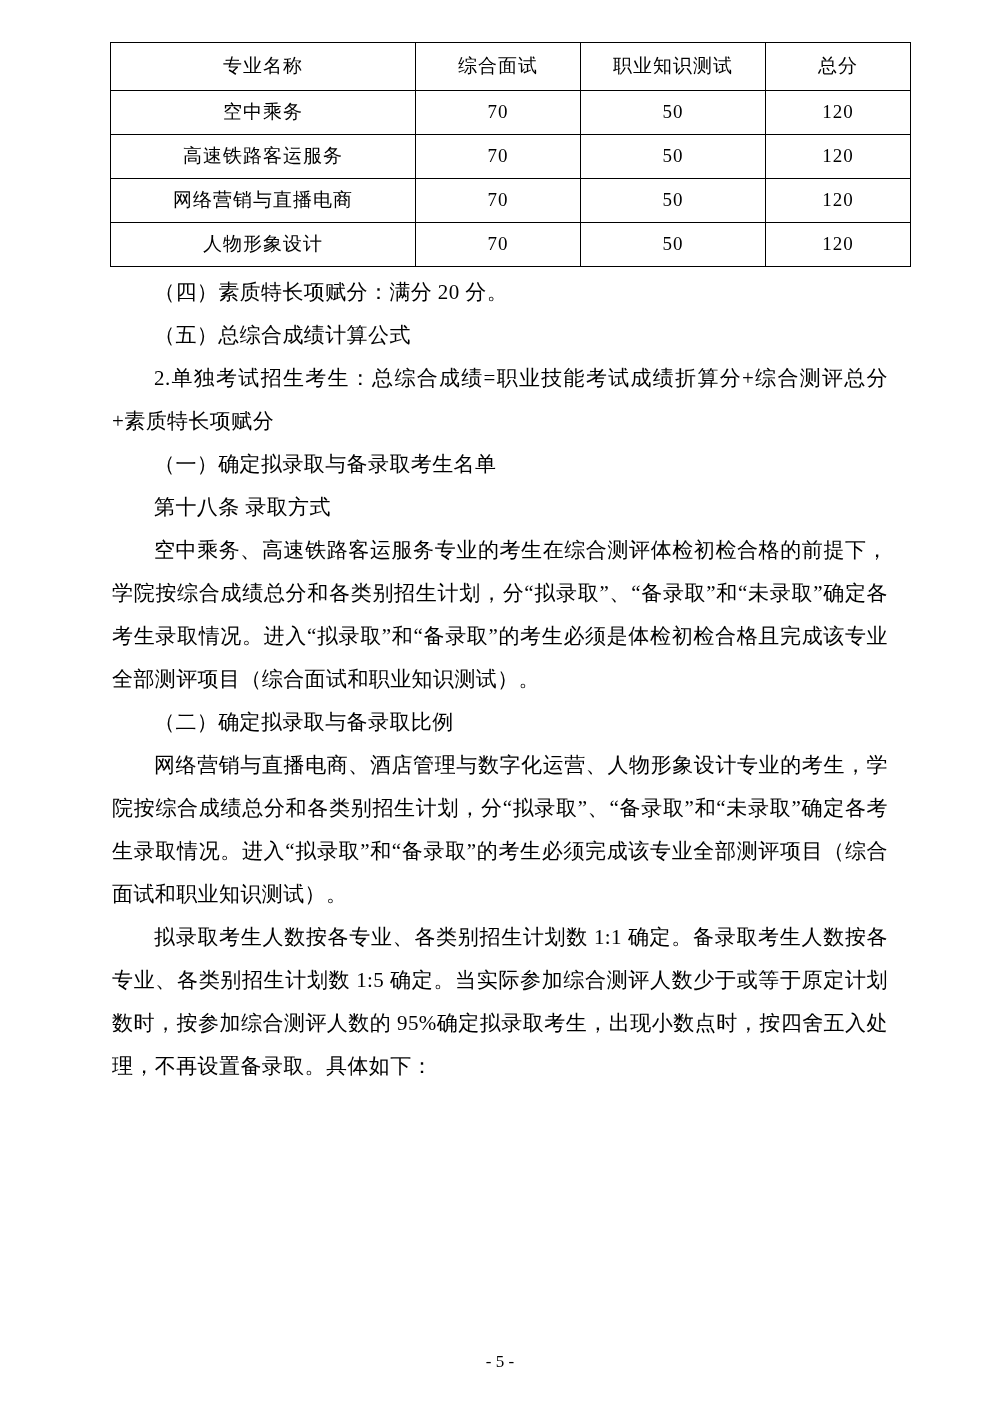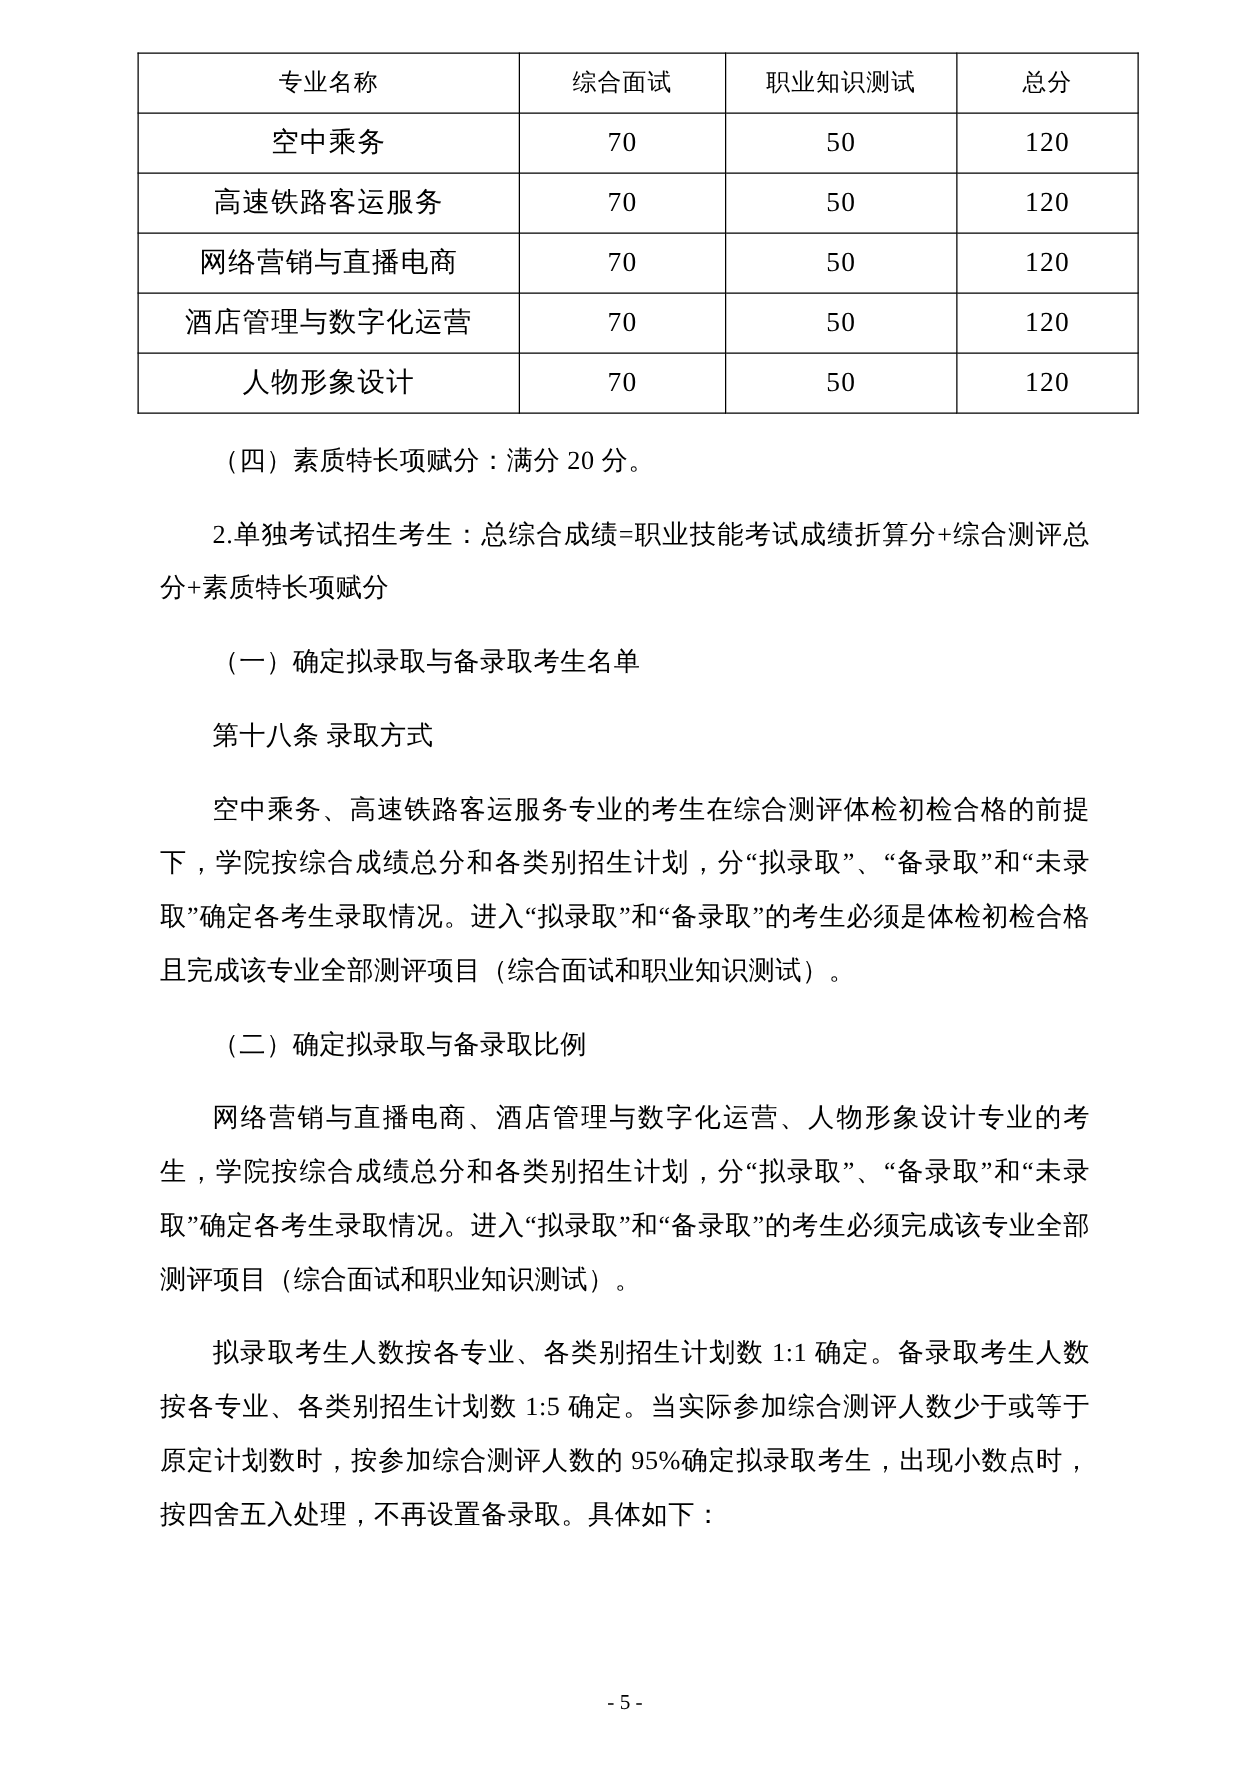--- a/index.html
+++ b/index.html
@@ -27,40 +27,40 @@
   table.score-table {
     border-collapse: collapse;
     width: 780px;
     margin: 8px 0 0 -2px;
     table-layout: fixed;
   }
   table.score-table td, table.score-table th {
     border: 1.5px solid #000;
     text-align: center;
     vertical-align: middle;
-    font-size: 22px;
+    font-size: 19px;
     font-family: "Liberation Serif", "DejaVu Serif", serif;
     font-weight: normal;
     padding: 8px 2px 9px 2px;
     letter-spacing: 1px;
   }
   table.score-table thead td {
     font-size: 19px;
     padding: 10px 2px 11px 2px;
   }
   .col-major { width: 300px; }
   .col-a { width: 160px; }
   .col-b { width: 180px; }
   .col-c { width: 140px; }
 
   
   p.para {
     font-size: 21px;
     line-height: 43px;
-    margin: 16px;
+    margin: 0;
     text-align: justify;
     text-justify: inter-ideograph;
     letter-spacing: 0.4px;
   }
   p.indent2 { text-indent: 42px; }
   .block { margin-top: 4px; }
 
   
   .footer {
     position: absolute;
@@ -99,36 +99,31 @@
         <td>50</td>
         <td>120</td>
       </tr>
       <tr>
         <td>网络营销与直播电商</td>
         <td>70</td>
         <td>50</td>
         <td>120</td>
       </tr>
       <tr>
-        <td>酒店管理与数字化运营</td>
-        <td>70</td>
-        <td>50</td>
-        <td>120</td>
-      </tr>
-      <tr>
         <td>人物形象设计</td>
         <td>70</td>
         <td>50</td>
         <td>120</td>
       </tr>
     </tbody>
   </table>
 
   <div class="block">
     <p class="para indent2">（四）素质特长项赋分：满分 20 分。</p>
+    <p class="para indent2">（五）总综合成绩计算公式</p>
     <p class="para indent2">2.单独考试招生考生：总综合成绩=职业技能考试成绩折算分+综合测评总分+素质特长项赋分</p>
     <p class="para indent2">（一）确定拟录取与备录取考生名单</p>
     <p class="para indent2">第十八条 录取方式</p>
     <p class="para indent2">空中乘务、高速铁路客运服务专业的考生在综合测评体检初检合格的前提下，学院按综合成绩总分和各类别招生计划，分“拟录取”、“备录取”和“未录取”确定各考生录取情况。进入“拟录取”和“备录取”的考生必须是体检初检合格且完成该专业全部测评项目（综合面试和职业知识测试）。</p>
     <p class="para indent2">（二）确定拟录取与备录取比例</p>
     <p class="para indent2">网络营销与直播电商、酒店管理与数字化运营、人物形象设计专业的考生，学院按综合成绩总分和各类别招生计划，分“拟录取”、“备录取”和“未录取”确定各考生录取情况。进入“拟录取”和“备录取”的考生必须完成该专业全部测评项目（综合面试和职业知识测试）。</p>
     <p class="para indent2">拟录取考生人数按各专业、各类别招生计划数 1:1 确定。备录取考生人数按各专业、各类别招生计划数 1:5 确定。当实际参加综合测评人数少于或等于原定计划数时，按参加综合测评人数的 95%确定拟录取考生，出现小数点时，按四舍五入处理，不再设置备录取。具体如下：</p>
   </div>
 
 </div>

